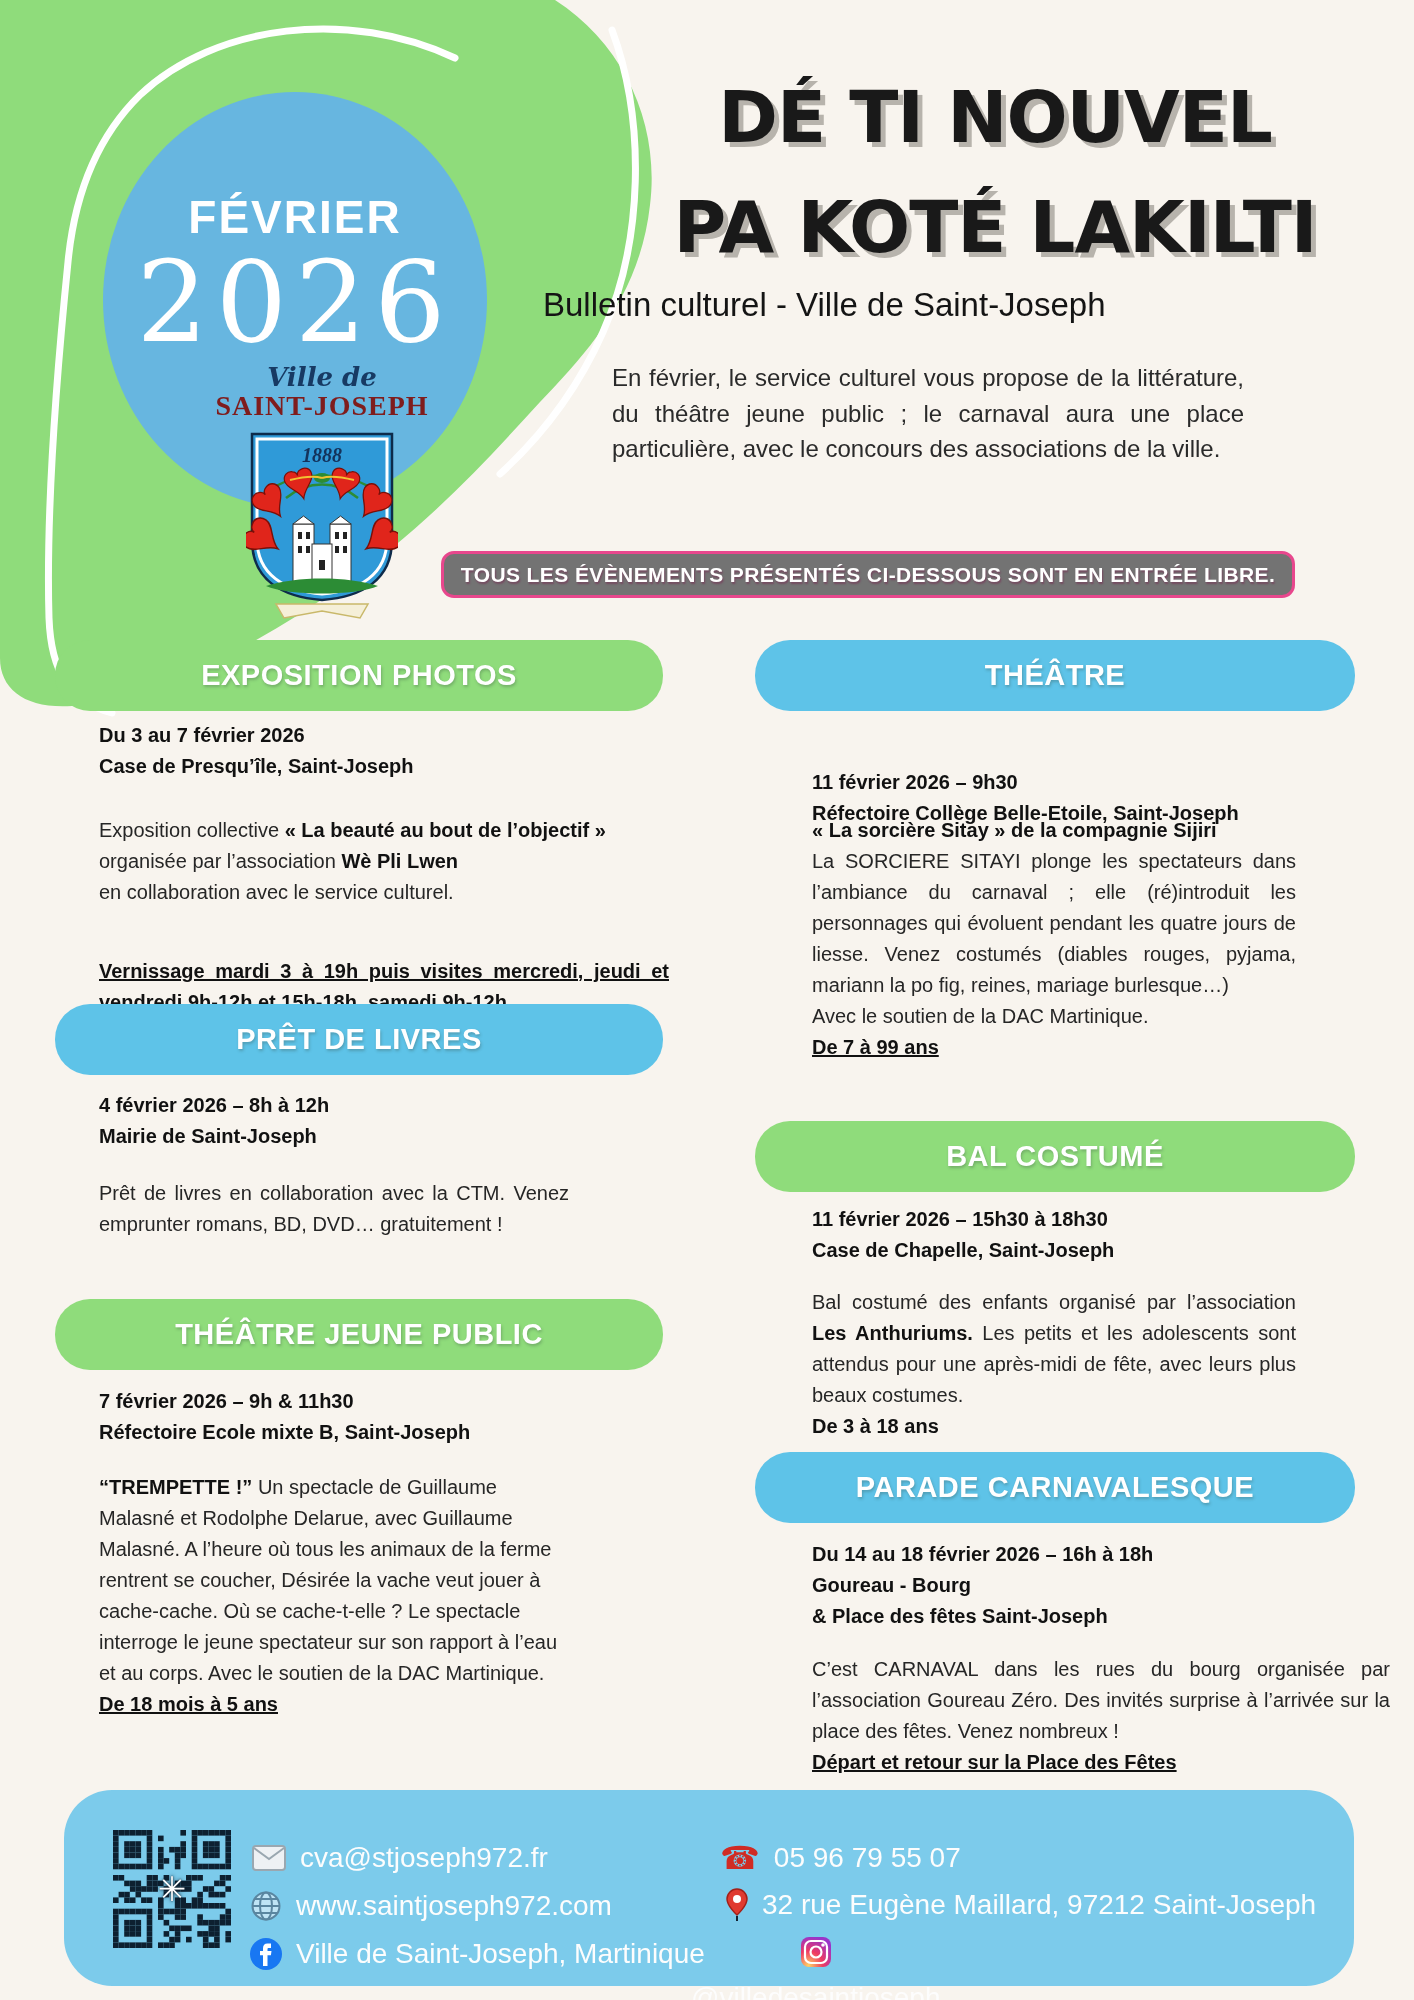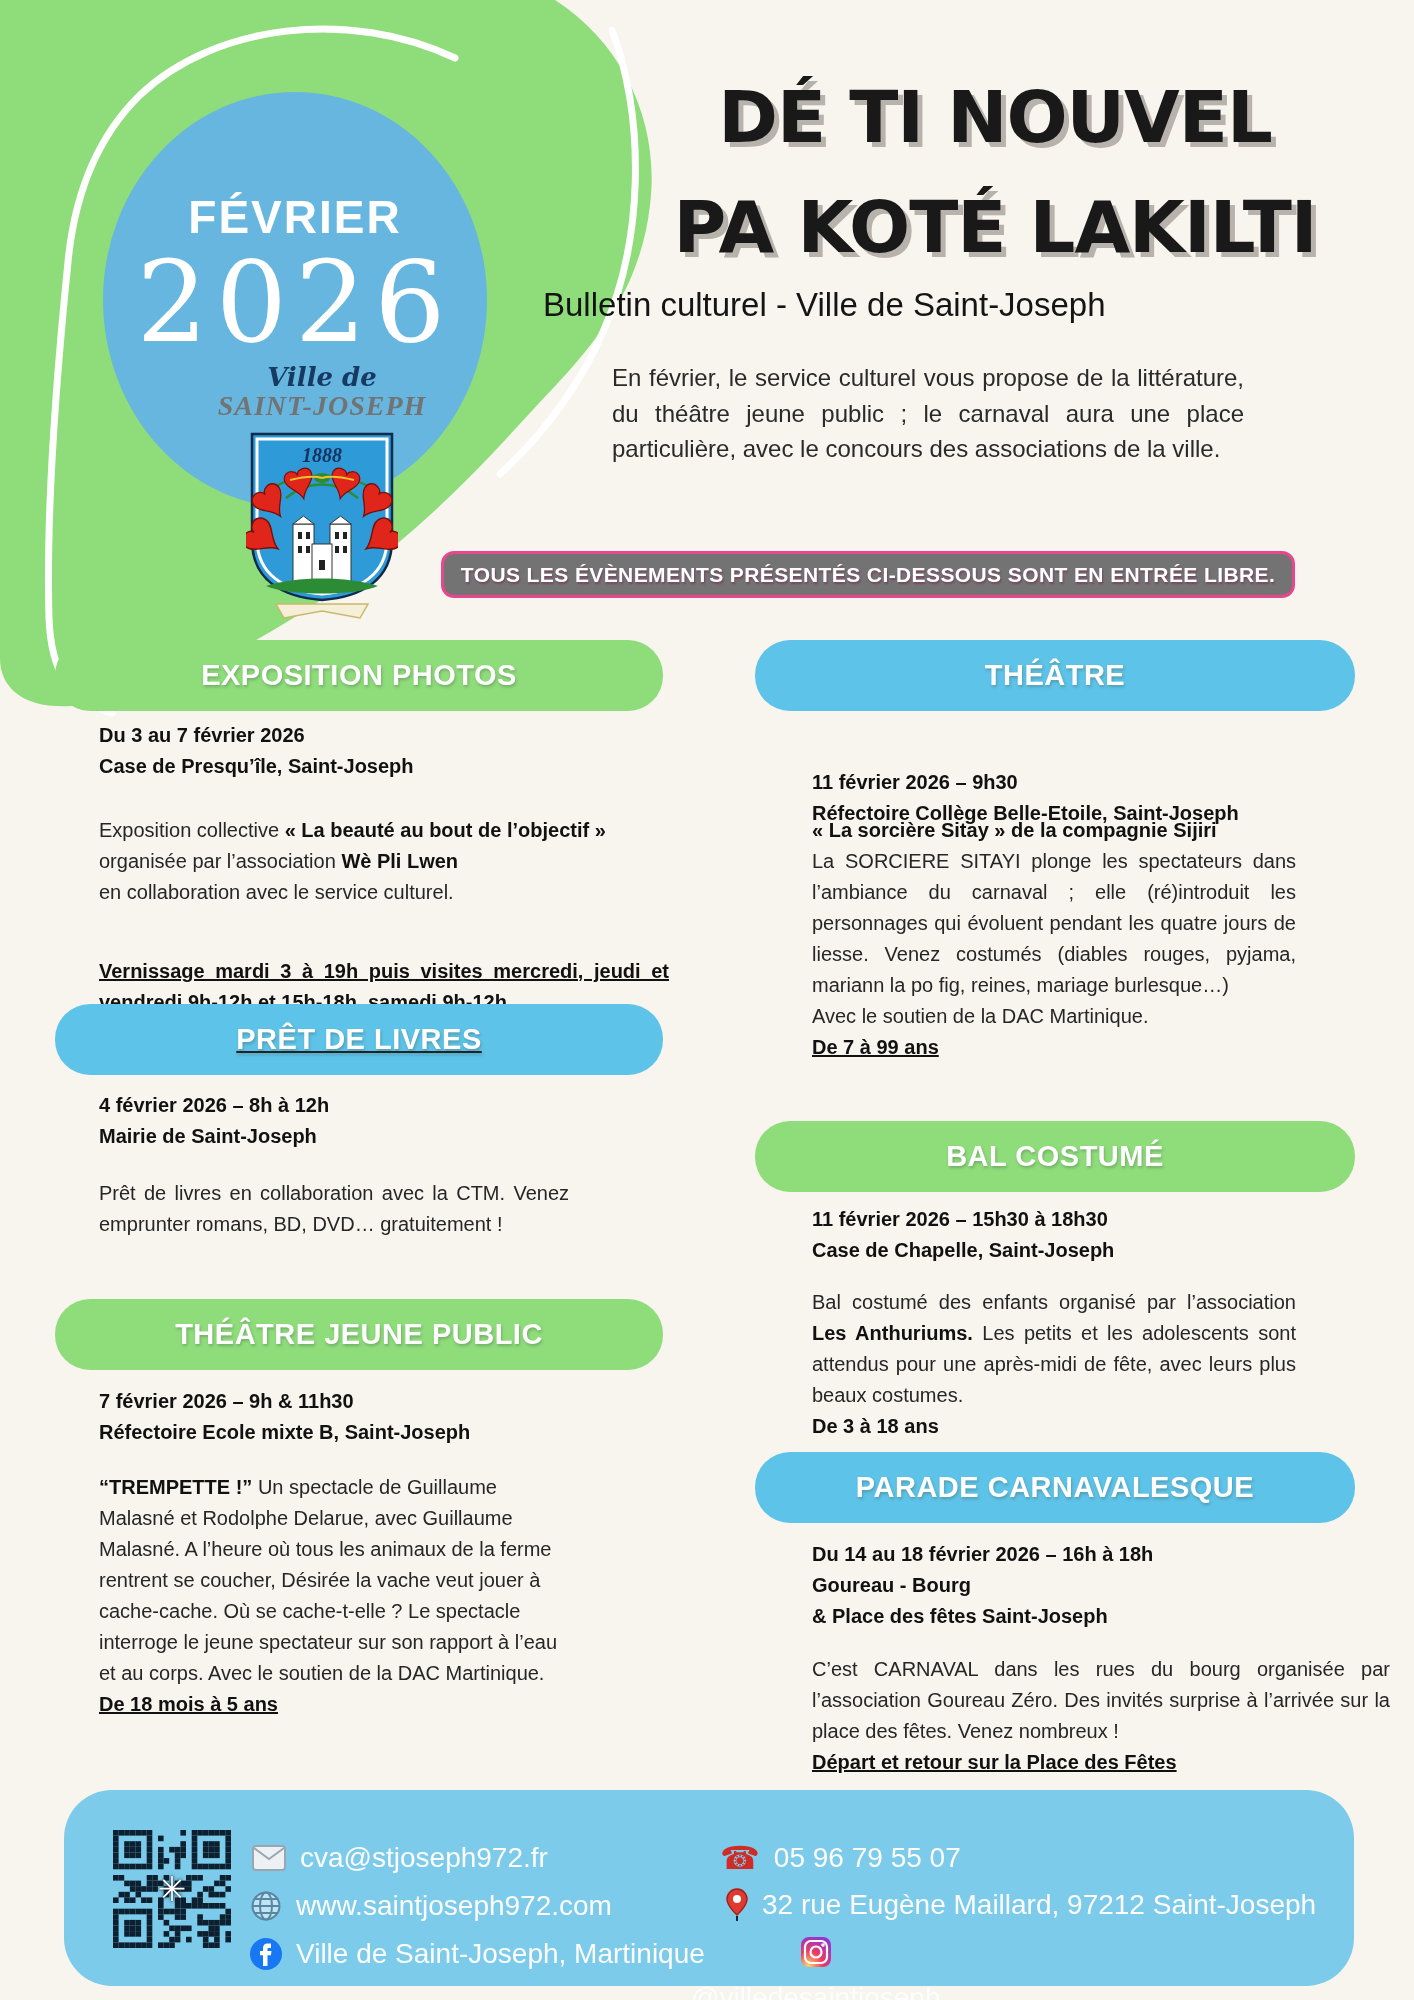--- a/index.html
+++ b/index.html
@@ -23,22 +23,22 @@
     font-size:112px;letter-spacing:8px;line-height:1;
   }
   .crest{
     left:198px;top:364px;width:248px;text-align:center;
   }
   .crest-script{
     font-family:"DejaVu Serif", serif;font-style:italic;font-weight:bold;
     font-size:26px;color:#173a63;line-height:1;
   }
   .crest-city{
-    font-family:"Liberation Serif", serif;font-size:28px;color:#737373;
-    letter-spacing:1px;line-height:1.15;font-weight:600;font-style:italic;
+    font-family:"Liberation Serif", serif;font-size:28px;color:#7f1d1d;
+    letter-spacing:1px;line-height:1.15;font-weight:600;
   }
   .crest svg{display:block;margin:6px auto 0 auto;}
   
   .title{
     left:585px;top:62px;width:820px;text-align:center;
     font-family:"DejaVu Sans", sans-serif;font-weight:bold;
     font-size:72px;line-height:110px;color:#191919;letter-spacing:-1px;
     text-shadow:5px 5px 0 #b7b3ac;
   }
   .subtitle{
@@ -176,21 +176,21 @@
   <div>Du 3 au 7 février 2026</div>
   <div>Case de Presqu’île, Saint-Joseph</div>
 </div>
 <div class="abs para" style="left:99px;top:815px;width:605px;">
   <span>Exposition collective </span><b>« La beauté au bout de l’objectif »</b><br>
   <span>organisée par l’association </span><b>Wè Pli Lwen</b><br>
   <span>en collaboration avec le service culturel.</span>
   <div class="just" style="width:570px;margin-top:48px;"><b class="ul">Vernissage mardi 3 à 19h puis visites mercredi, jeudi et vendredi 9h-12h et 15h-18h, samedi 9h-12h</b></div>
 </div>
 
-<div class="abs pill blue" style="left:55px;top:1004px;width:608px;text-decoration:underline;">
+<div class="abs pill blue" style="left:55px;top:1004px;width:608px;">
   <span>PRÊT DE LIVRES</span>
 </div>
 <div class="abs dateblock" style="left:99px;top:1090px;width:605px;">
   <div>4 février 2026  – 8h à 12h</div>
   <div>Mairie de Saint-Joseph</div>
 </div>
 <div class="abs para just" style="left:99px;top:1178px;width:470px;">Prêt de livres en collaboration avec la CTM. Venez emprunter romans, BD, DVD… gratuitement !</div>
 
 <div class="abs pill green" style="left:55px;top:1299px;width:608px;">
   <span>THÉÂTRE JEUNE PUBLIC</span>

